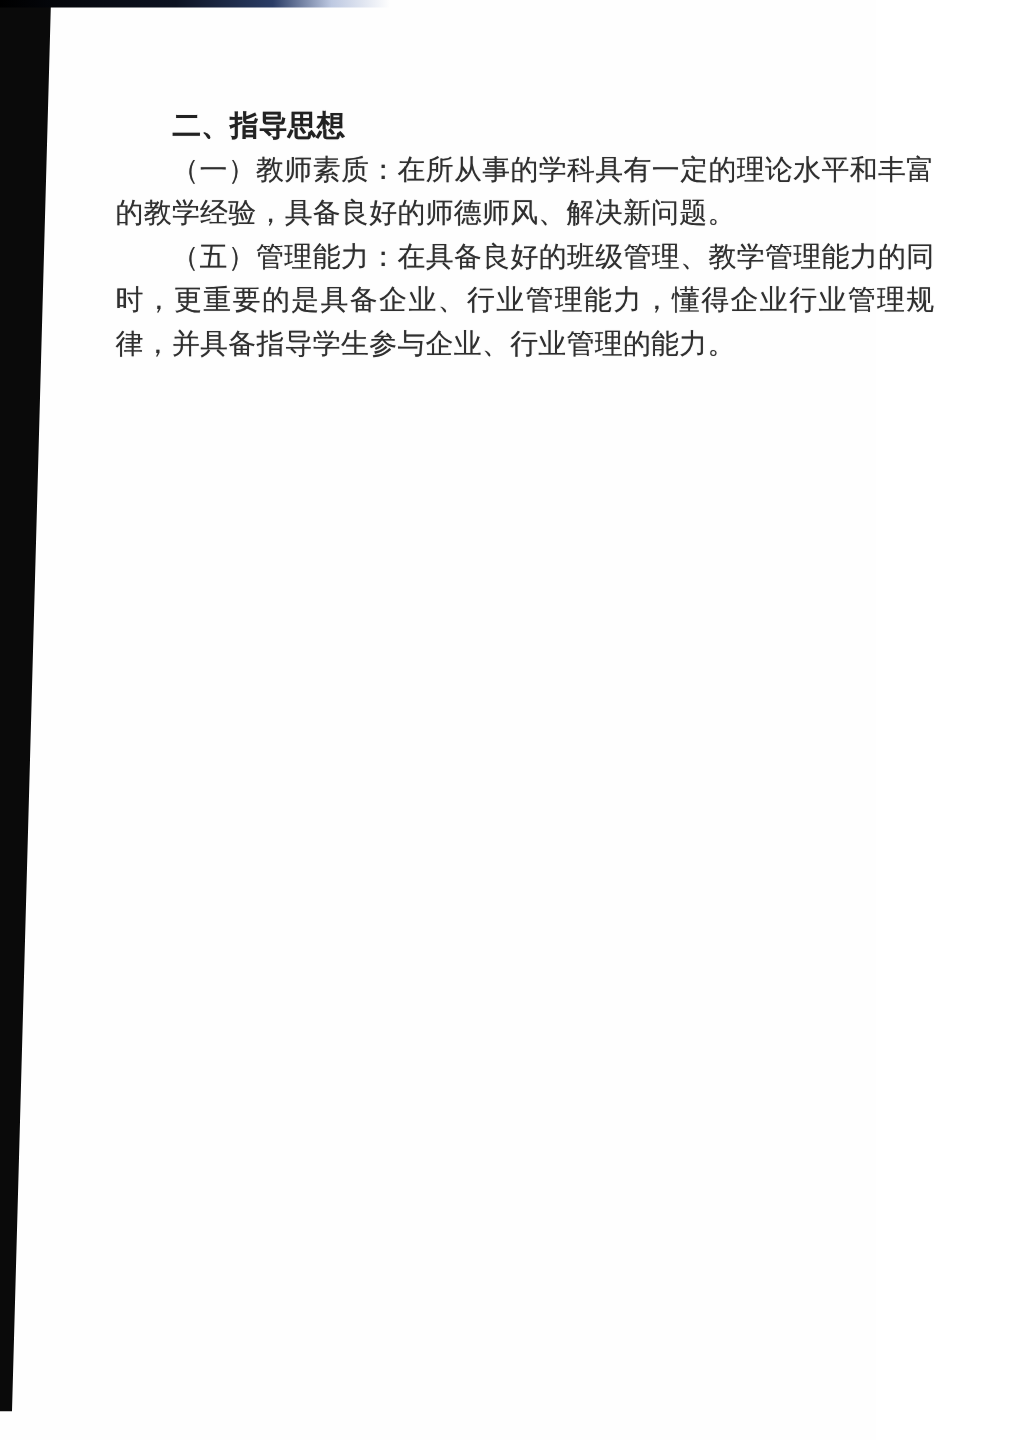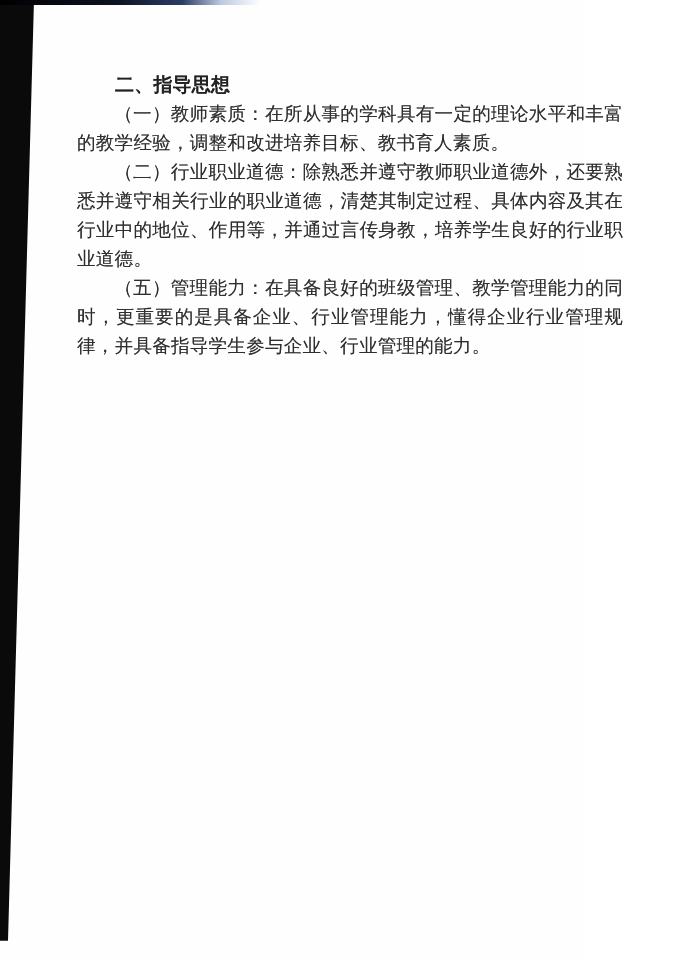--- a/index.html
+++ b/index.html
@@ -60,23 +60,22 @@
 <div class="scan-page">
   <div class="edge-left"></div>
   <div class="edge-top"></div>
 
   <div class="page-text">
 
     <div class="sec-heading">二、指导思想</div>
 
 
 
-    <p class="para">（一）教师素质：在所从事的学科具有一定的理论水平和丰富的教学经验，调整和改进培养目标、教书育人素质。</p>
+    <p class="para">（一）教师素质：在所从事的学科具有一定的理论水平和丰富的教学经验，具备良好的师德师风、解决新问题。</p>
 
-    <p class="para">（二）行业职业道德：除熟悉并遵守教师职业道德外，还要熟悉并遵守相关行业的职业道德，清楚其制定过程、具体内容及其在行业中的地位、作用等，并通过言传身教，培养学生良好的行业职业道德。</p>
 
 
 
     <p class="para">（五）管理能力：在具备良好的班级管理、教学管理能力的同时，更重要的是具备企业、行业管理能力，懂得企业行业管理规律，并具备指导学生参与企业、行业管理的能力。</p>
 
 
   </div>
 </div>
 
 </body></html>

